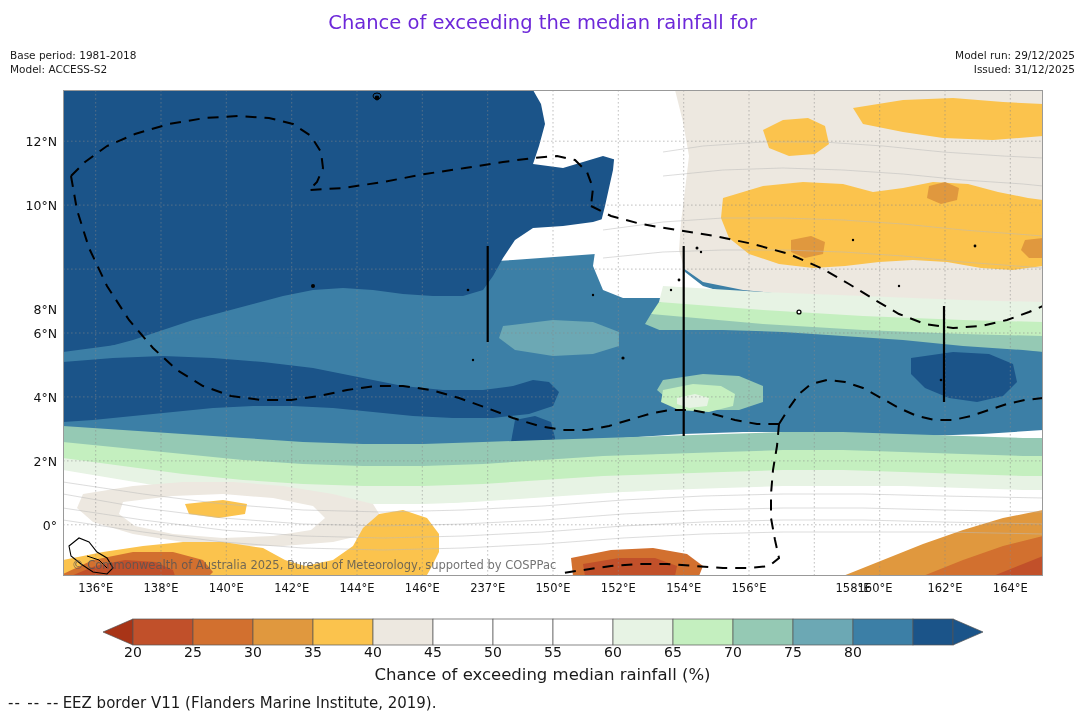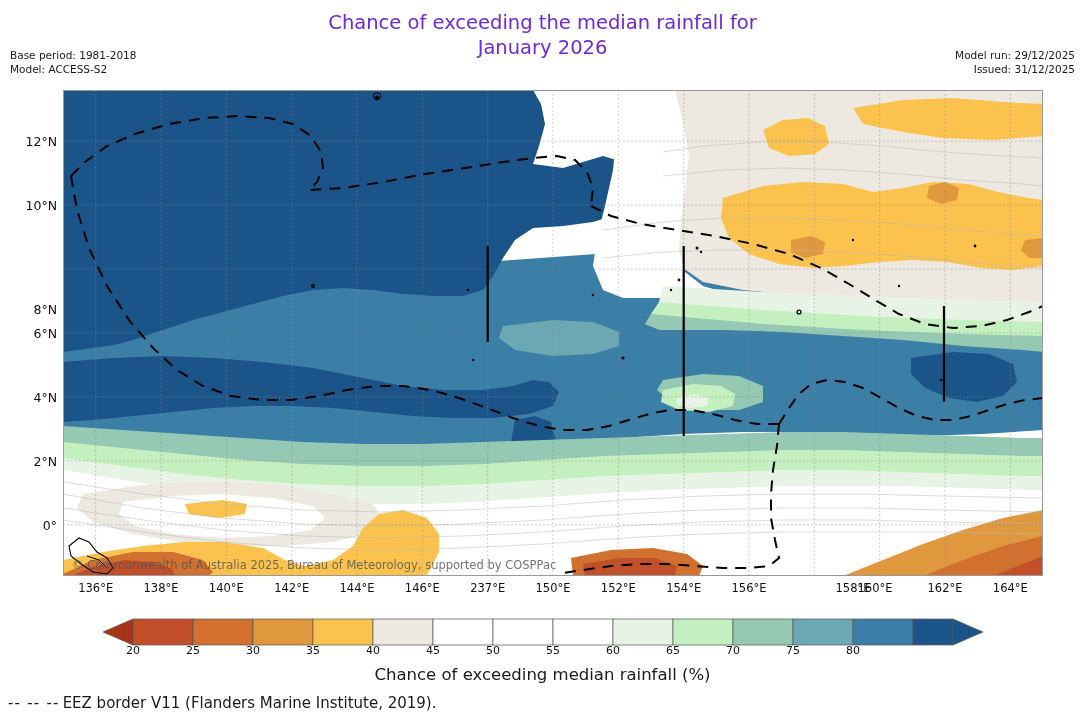--- a/index.html
+++ b/index.html
@@ -117,21 +117,21 @@
     position: absolute;
     left: 103px;
     top: 644px;
     width: 880px;
     height: 18px;
   }
   #cb-ticks span {
     position: absolute;
     top: 0;
     transform: translateX(-50%);
-    font-size: 11px;
+    font-size: 14px;
     color: #111111;
     white-space: nowrap;
   }
 
   #cb-label {
     position: absolute;
     left: 0;
     top: 665px;
     width: 1085px;
     text-align: center;
@@ -151,21 +151,20 @@
   #footer .dashkey {
     letter-spacing: 1.2px;
     margin-right: 3px;
   }
 </style>
 </head>
 <body>
 
 <div id="title-block">
   <span id="title-line1">Chance of exceeding the median rainfall for</span>
-  <span id="title-line2">January 2026</span>
 </div>
 
 <div id="meta-left">
   <span class="meta-line">Base period: 1981-2018</span>
   <span class="meta-line">Model: ACCESS-S2</span>
 </div>
 
 <div id="meta-right">
   <span class="meta-line">Model run: 29/12/2025</span>
   <span class="meta-line">Issued: 31/12/2025</span>

